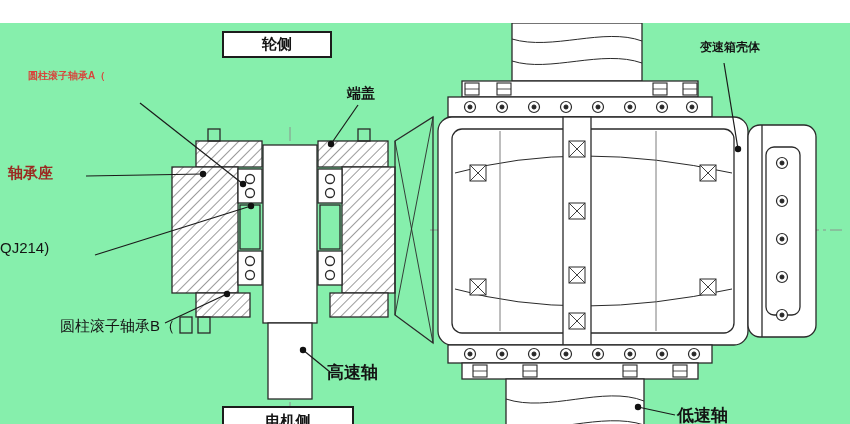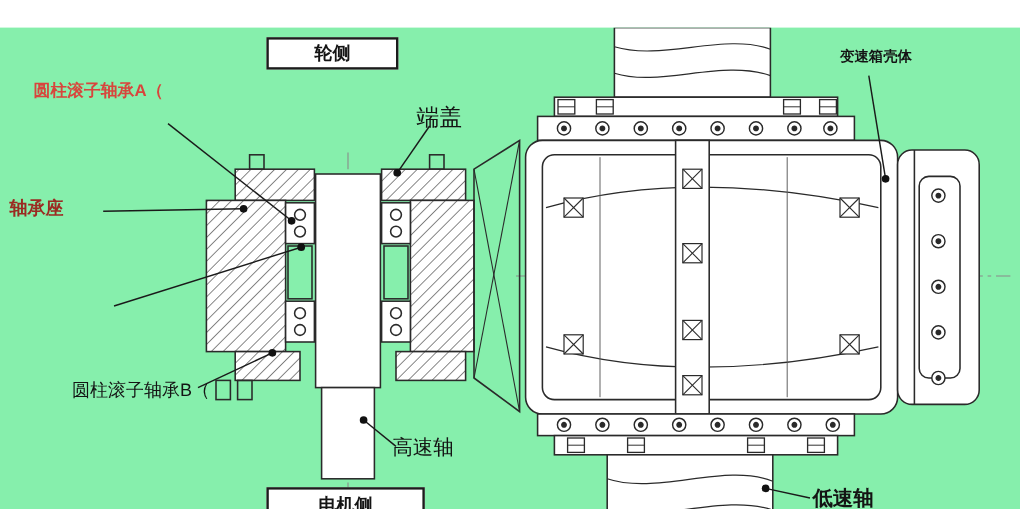--- a/index.html
+++ b/index.html
@@ -11,27 +11,27 @@
   }
   .drawing { position:absolute; left:0; top:0; }
   .label { position:absolute; white-space:nowrap; color:#141414; }
   .boxed {
     border:2px solid #1c1c1c; background:#ffffff;
     display:flex; align-items:center; justify-content:center;
     font-weight:700;
   }
   .lbl-wheel   { left:222px; top:8px;   width:110px; height:27px; font-size:15px; }
   .lbl-motor   { left:222px; top:383px; width:132px; height:30px; font-size:15px; }
-  .lbl-bearing-a { left:28px; top:42px; font-size:14px; font-weight:700; color:#d8453c; line-height:21px; }
-  .lbl-end-cover { left:347px; top:62px; font-size:19px; font-weight:400; }
+  .lbl-bearing-a { left:28px; top:42px; font-size:10px; font-weight:700; color:#d8453c; line-height:21px; }
+  .lbl-end-cover { left:347px; top:62px; font-size:14px; font-weight:700; }
   .lbl-gearbox-housing { left:700px; top:16px; font-size:12px; font-weight:700; }
   .lbl-bearing-seat { left:8px; top:141px; font-size:15px; font-weight:700; color:#9b2a22; }
   .lbl-four-point { left:0px; top:214px; font-size:15px; line-height:22px; }
   .lbl-bearing-b  { left:60px; top:292px; font-size:15px; line-height:22px; }
-  .lbl-high-speed { left:327px; top:338px; font-size:17px; font-weight:400; }
+  .lbl-high-speed { left:327px; top:338px; font-size:17px; font-weight:700; }
   .lbl-low-speed  { left:677px; top:381px; font-size:17px; font-weight:600; }
 </style>
 </head>
 <body>
 
 <div class="stage">
 
   <svg class="drawing" width="850" height="424" viewBox="0 0 850 424" xmlns="http://www.w3.org/2000/svg">
     <defs>
       <pattern id="hatch" width="7" height="7" patternUnits="userSpaceOnUse" patternTransform="rotate(45)">
@@ -196,20 +196,21 @@
     <div>圆柱滚子轴承A（</div>
   </div>
 
   <div class="label lbl-end-cover">端盖</div>
 
   <div class="label lbl-gearbox-housing">变速箱壳体</div>
 
   <div class="label lbl-bearing-seat">轴承座</div>
 
   <div class="label lbl-four-point">
+    <div>QJ214)</div>
   </div>
 
   <div class="label lbl-bearing-b">
     <div>圆柱滚子轴承B（</div>
   </div>
 
   <div class="label lbl-high-speed">高速轴</div>
 
   <div class="label boxed lbl-motor">
     <span>电机侧</span>

